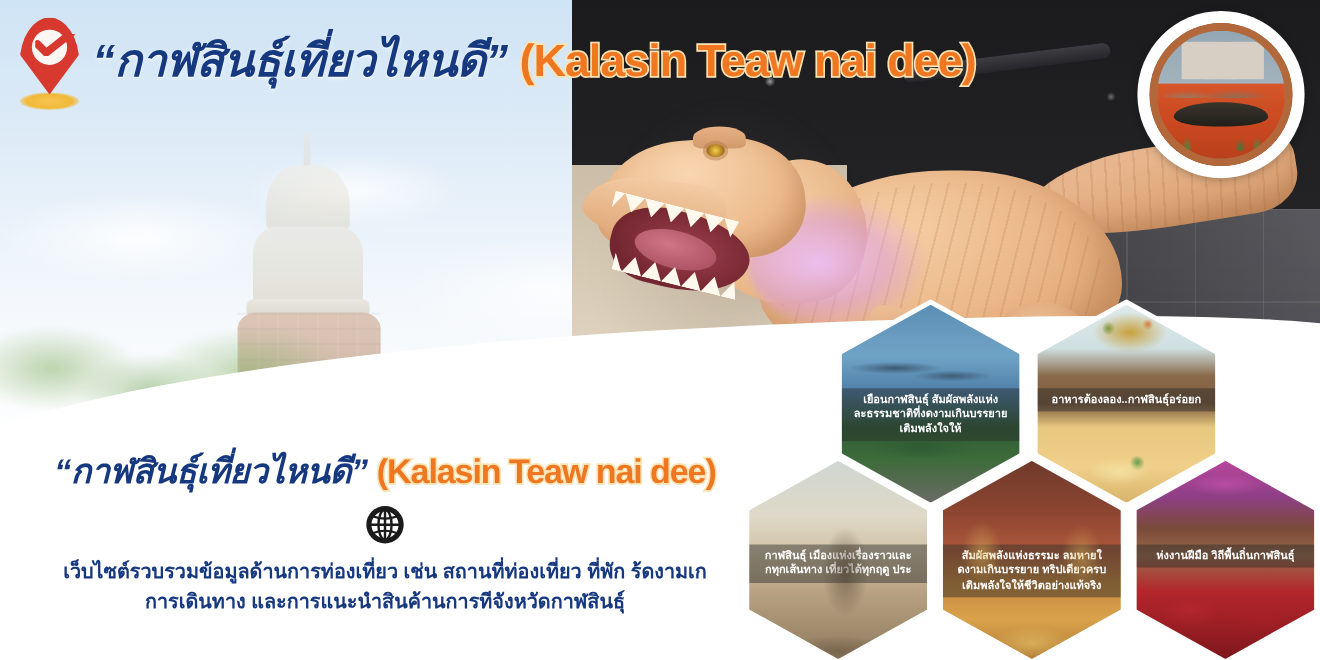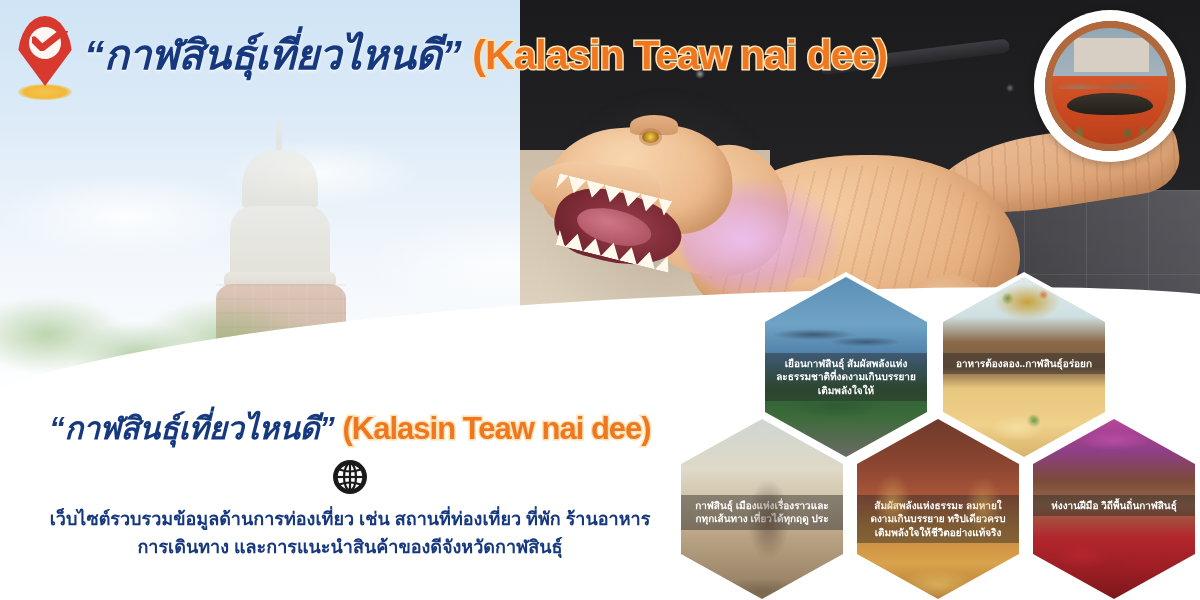--- a/index.html
+++ b/index.html
@@ -772,18 +772,18 @@
           <ellipse cx="19" cy="19" rx="6" ry="13.5" fill="none" stroke="#1b1b1b" stroke-width="2.2"></ellipse>
           <line x1="5.5" y1="19" x2="32.5" y2="19" stroke="#1b1b1b" stroke-width="2.2"></line>
           <path d="M8.4 11.5 Q19 15.5 29.6 11.5" fill="none" stroke="#1b1b1b" stroke-width="2"></path>
           <path d="M8.4 26.5 Q19 22.5 29.6 26.5" fill="none" stroke="#1b1b1b" stroke-width="2"></path>
           <line x1="19" y1="5.5" x2="19" y2="32.5" stroke="#1b1b1b" stroke-width="2.2"></line>
         </svg>
       </span>
     </div>
 
     <div class="desc">
-      <div>เว็บไซต์รวบรวมข้อมูลด้านการท่องเที่ยว เช่น สถานที่ท่องเที่ยว ที่พัก ร้านอาหาร</div>
-      <div>การเดินทาง และการแนะนำสินค้าของดีจังหวัดกาฬสินธุ์</div>
+      <div>เว็บไซต์รวบรวมข้อมูลด้านการท่องเที่ยว เช่น สถานที่ท่องเที่ยว ที่พัก ร้ดงามเก</div>
+      <div>การเดินทาง และการแนะนำสินค้านการทีจังหวัดกาฬสินธุ์</div>
     </div>
   </div>
 
 </div>
 
 </body></html>

